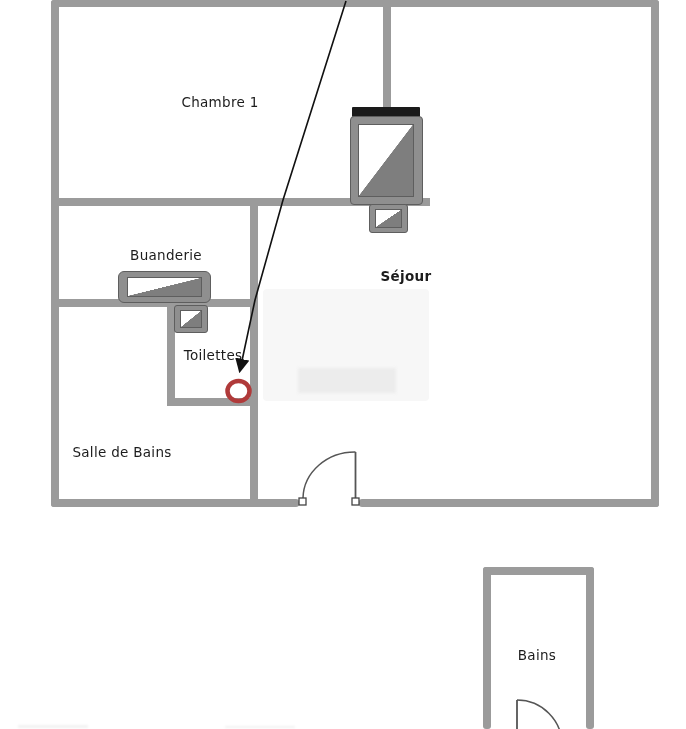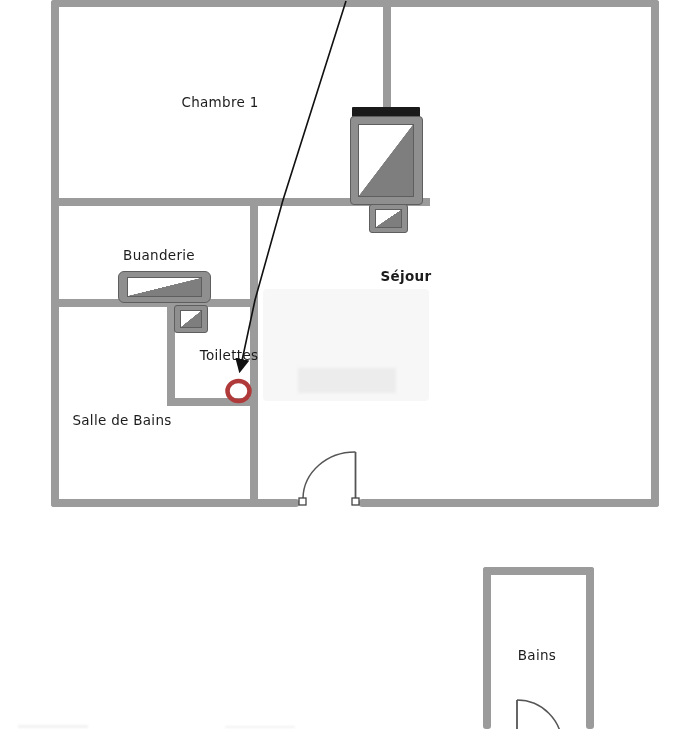--- a/index.html
+++ b/index.html
@@ -62,24 +62,24 @@
   <div class="appl-frame" style="left:369px;top:204px;width:39px;height:29px;border-radius:3px;"></div>
   <div class="appl-inner" style="left:375px;top:209px;width:27px;height:19px;"></div>
 
   <div class="appl-frame" style="left:118px;top:271px;width:93px;height:32px;border-radius:6px;"></div>
   <div class="appl-inner" style="left:127px;top:277px;width:75px;height:20px;"></div>
 
   <div class="appl-frame" style="left:174px;top:305px;width:34px;height:28px;border-radius:3px;"></div>
   <div class="appl-inner" style="left:180px;top:310px;width:22px;height:18px;"></div>
 
   <div class="room-label" style="left:220px;top:102px;">Chambre 1</div>
-  <div class="room-label" style="left:159px;top:255px;text-align:right;">Buanderie</div>
+  <div class="room-label" style="left:166px;top:255px;text-align:right;">Buanderie</div>
   <div class="room-label" style="left:406px;top:276px;font-weight:bold;">Séjour</div>
-  <div class="room-label" style="left:229px;top:355px;text-align:center;">Toilettes</div>
-  <div class="room-label" style="left:122px;top:420px;">Salle de Bains</div>
+  <div class="room-label" style="left:213px;top:355px;text-align:center;">Toilettes</div>
+  <div class="room-label" style="left:122px;top:452px;">Salle de Bains</div>
   <div class="room-label" style="left:537px;top:655px;">Bains</div>
 
   <svg class="overlay" width="686" height="729" viewBox="0 0 686 729">
     <defs>
       <marker id="ah" markerWidth="9" markerHeight="9" refX="7" refY="4.5" orient="auto">
         <path d="M0,0 L9,4.5 L0,9 z" fill="#111111"></path>
       </marker>
     </defs>
 
     <path d="M346,1 L283,200 L255,300 L240,370" fill="none" stroke="#111111" stroke-width="1.6" marker-end="url(#ah)"></path>

